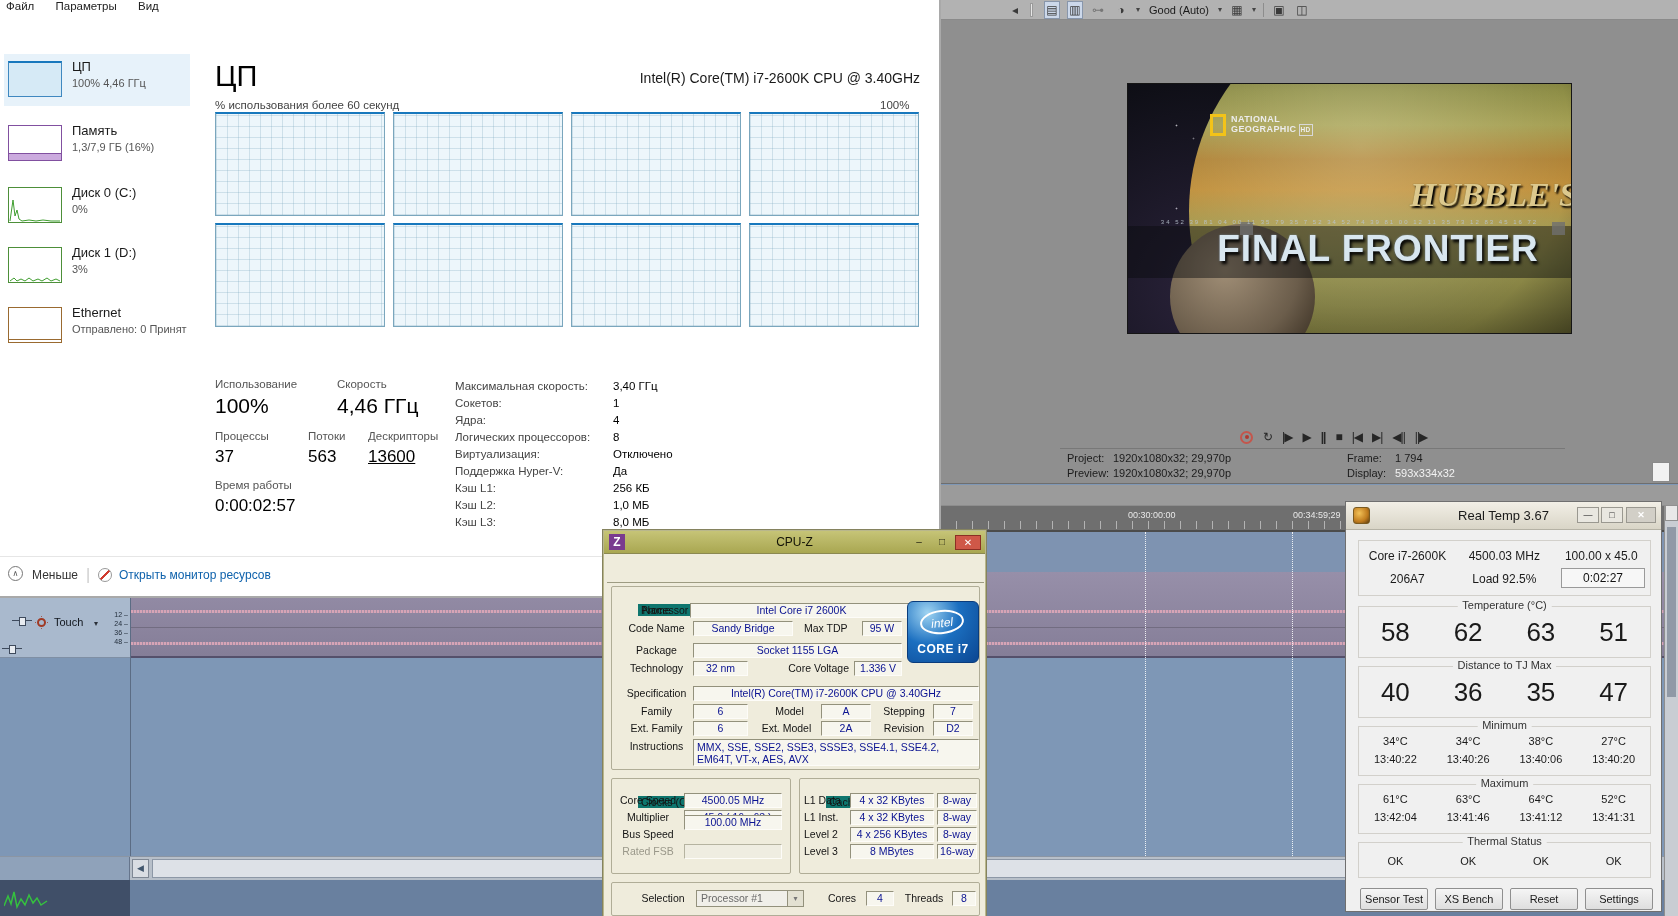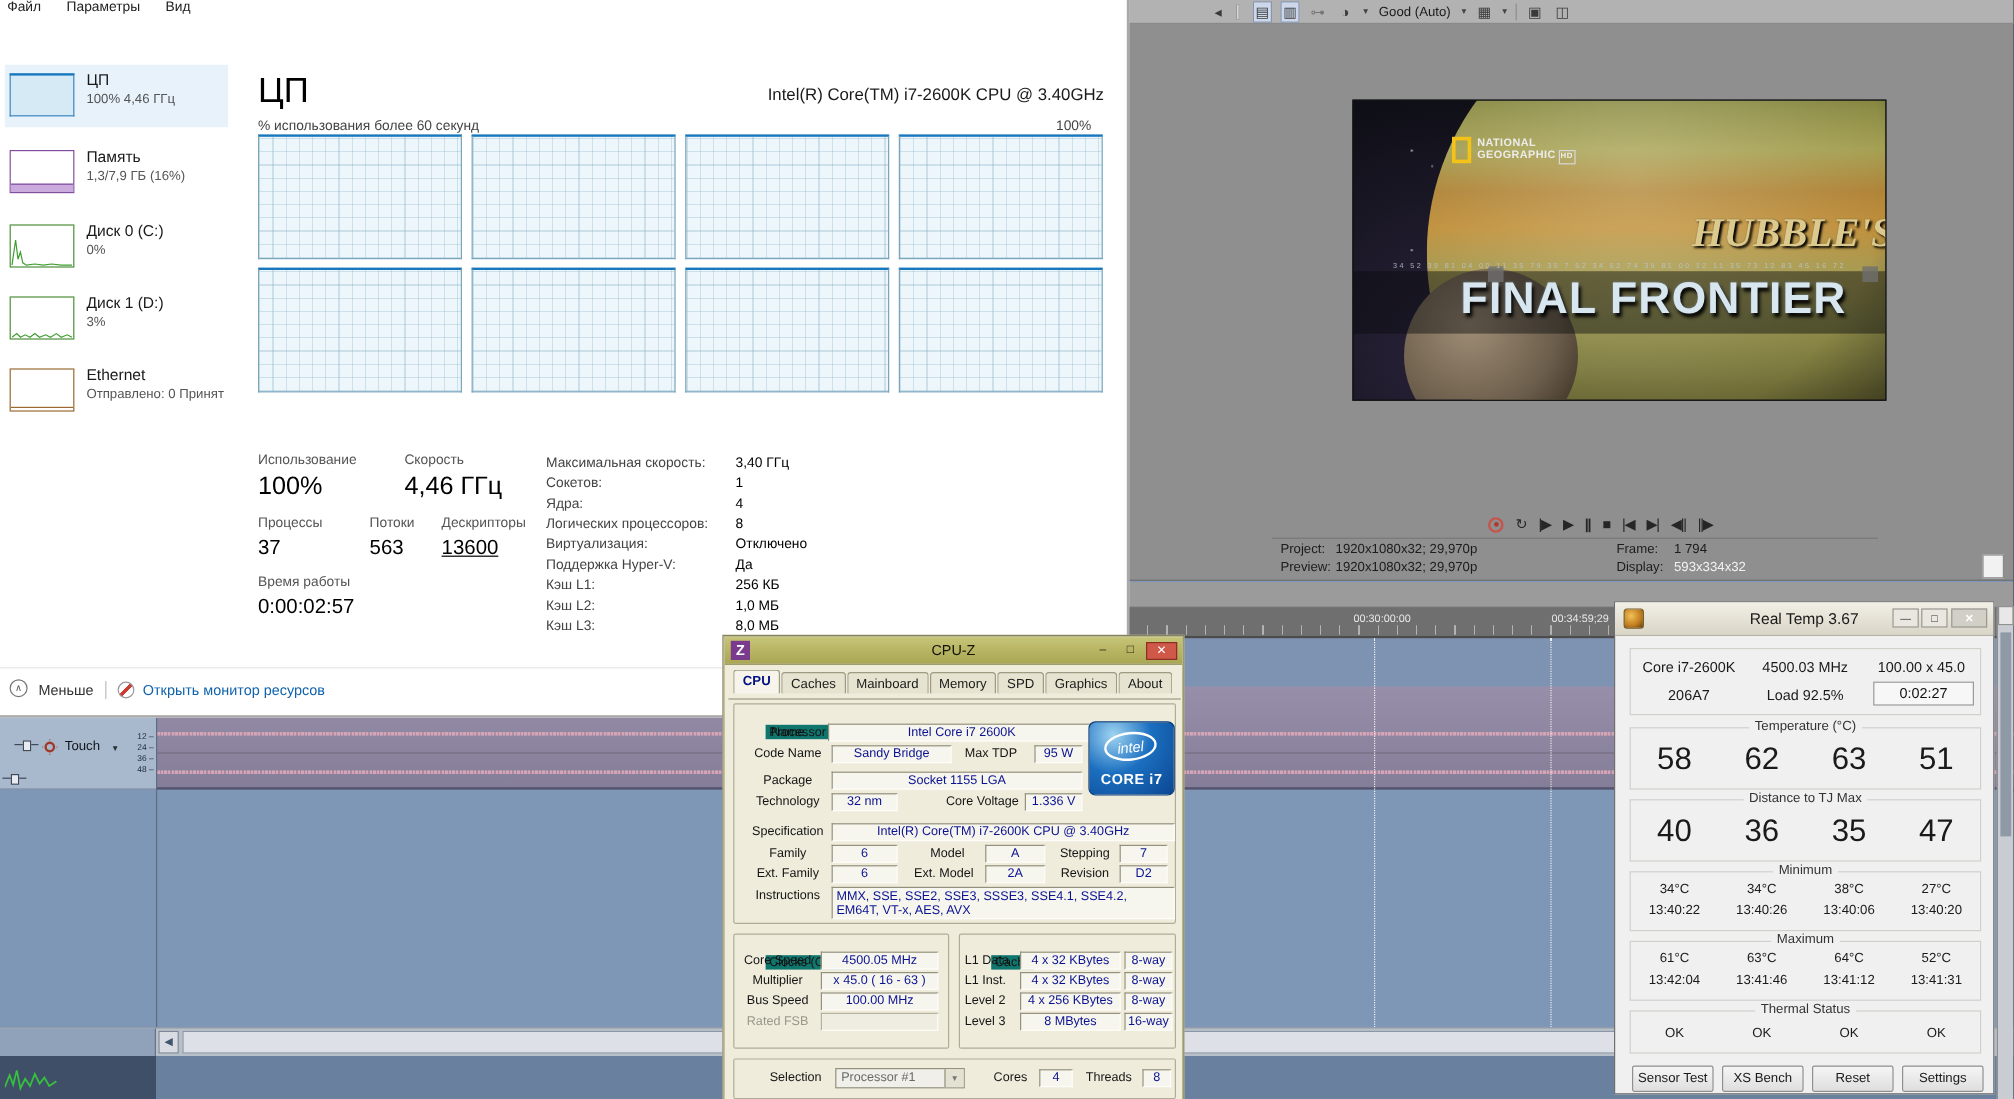--- a/index.html
+++ b/index.html
@@ -390,23 +390,20 @@
   </div>
 
   <div id="cpuz" class="abs">
     <div class="cz-title">
       <div class="cz-appicon">Z</div>
       <div class="cz-tname">CPU-Z</div>
       <div class="cz-btn" style="right:56px;">–</div>
       <div class="cz-btn" style="right:33px;">□</div>
       <div class="cz-btn cz-close" style="right:4px;">✕</div>
     </div>
-    <div class="cz-tabs">
-      <span class="cz-tab active">CPU</span><span class="cz-tab">Caches</span><span class="cz-tab">Mainboard</span><span class="cz-tab">Memory</span><span class="cz-tab">SPD</span><span class="cz-tab">Graphics</span><span class="cz-tab">About</span>
-    </div>
     <div class="cz-tabline"></div>
 
     <div class="cz-group" style="left:8px;top:56px;width:369px;height:184px;">
       <span class="glabel">Processor</span>
       <span class="cz-lb" style="left:12px;top:16px;width:65px;">Name</span>
       <div class="cz-f" style="left:78px;top:16px;width:223px;">Intel Core i7 2600K</div>
       <div class="intel-logo" style="left:295px;top:14px;width:72px;height:62px;">
         <div class="il-oval">intel</div>
         <div class="il-core">CORE i7</div>
       </div>
@@ -438,21 +435,21 @@
       <div class="cz-f multi" style="left:81px;top:152px;width:286px;">MMX, SSE, SSE2, SSE3, SSSE3, SSE4.1, SSE4.2, EM64T, VT-x, AES, AVX</div>
     </div>
 
     <div class="cz-group" style="left:8px;top:248px;width:180px;height:96px;">
       <span class="glabel">Clocks (Core #0)</span>
       <span class="cz-lb" style="left:4px;top:14px;width:64px;">Core Speed</span>
       <div class="cz-f" style="left:72px;top:14px;width:98px;">4500.05 MHz</div>
       <span class="cz-lb" style="left:4px;top:31px;width:64px;">Multiplier</span>
       <div class="cz-f" style="left:72px;top:31px;width:98px;">x 45.0 ( 16 - 63 )</div>
       <span class="cz-lb" style="left:4px;top:48px;width:64px;">Bus Speed</span>
-      <div class="cz-f" style="left:72px;top:48px;width:98px;">100.00 MHz</div>
+      <div class="cz-f" style="left:72px;top:36px;width:98px;">100.00 MHz</div>
       <span class="cz-lb dim" style="left:4px;top:65px;width:64px;">Rated FSB</span>
       <div class="cz-f empty" style="left:72px;top:65px;width:98px;"></div>
     </div>
 
     <div class="cz-group" style="left:196px;top:248px;width:181px;height:96px;">
       <span class="glabel">Cache</span>
       <span class="cz-lb" style="left:4px;top:14px;width:42px;text-align:left;">L1 Data</span>
       <div class="cz-f" style="left:50px;top:14px;width:84px;">4 x 32 KBytes</div>
       <div class="cz-f" style="left:137px;top:14px;width:40px;">8-way</div>
       <span class="cz-lb" style="left:4px;top:31px;width:42px;text-align:left;">L1 Inst.</span>

